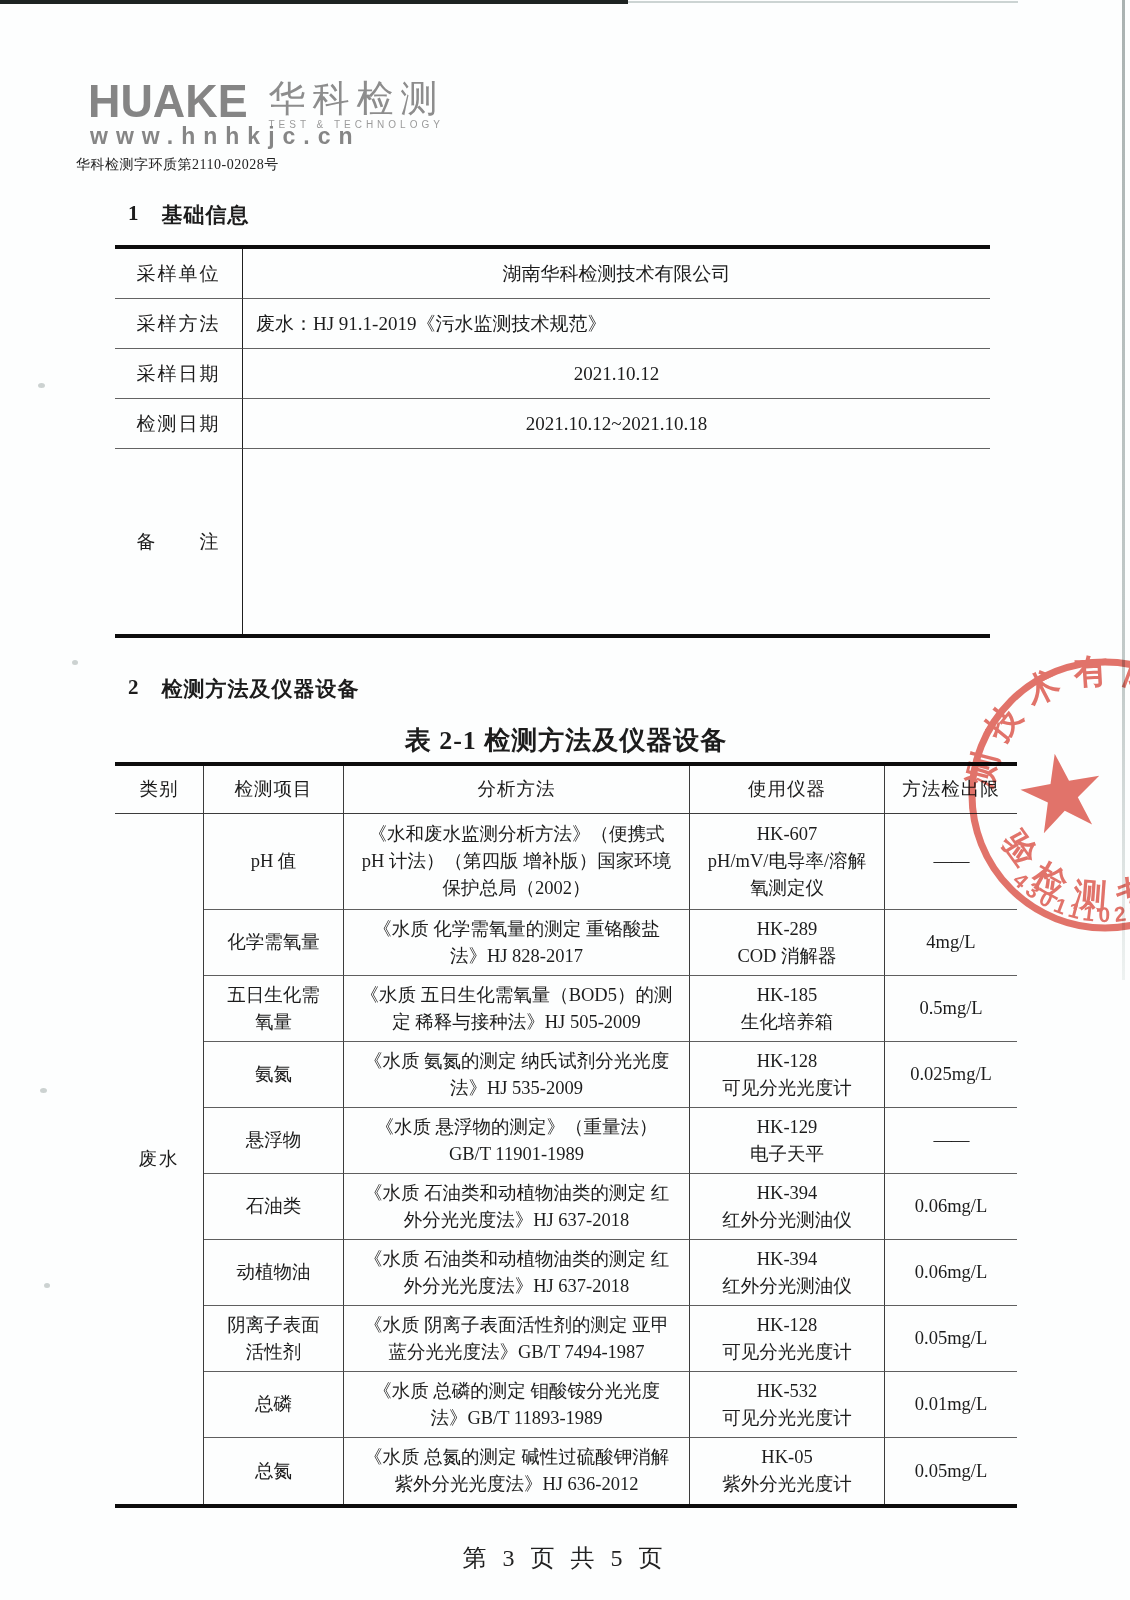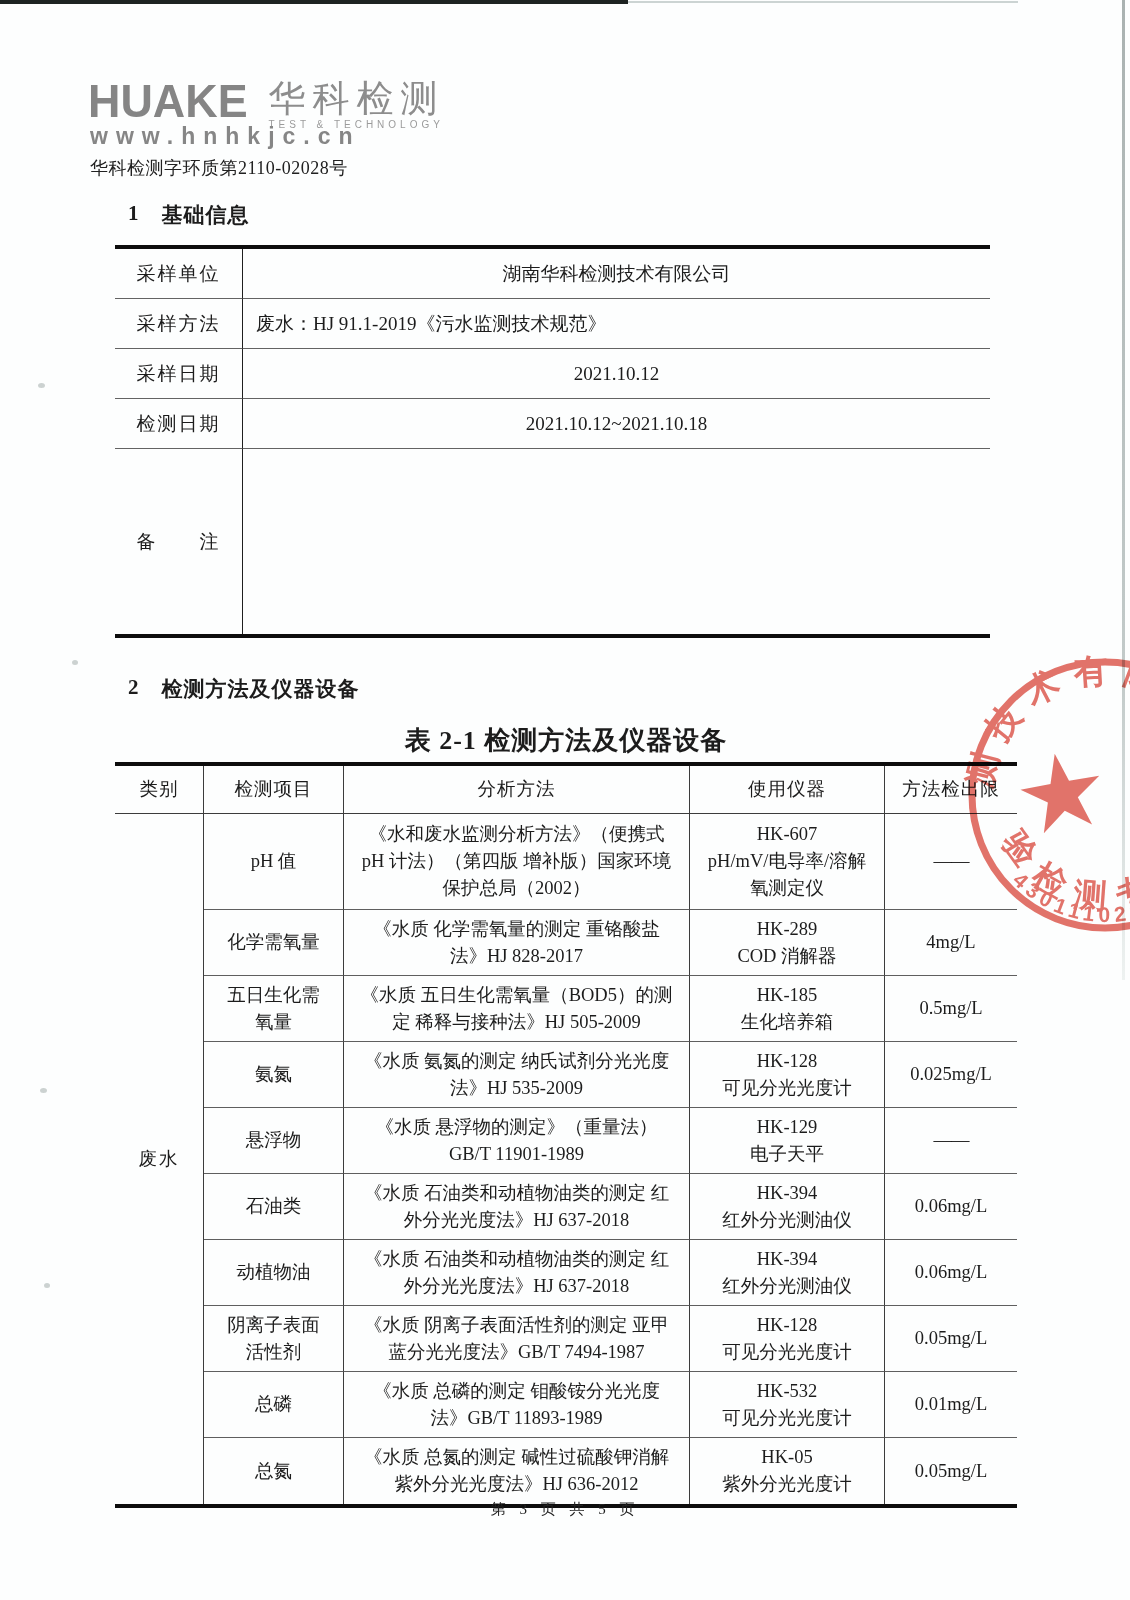--- a/index.html
+++ b/index.html
@@ -23,21 +23,21 @@
     font-weight:900;font-size:44px;line-height:40px;color:#858585;
     letter-spacing:0px;transform:scale(1.02,1.05);transform-origin:left top;
   }
   .brand-cn-block{display:flex;flex-direction:column;}
   .brand-cn{font-size:37px;line-height:38px;color:#8d8d8d;letter-spacing:7px;}
   .brand-sub{font-family:"Liberation Sans","DejaVu Sans",sans-serif;
     font-size:10px;color:#9b9b9b;letter-spacing:4px;margin-top:1px;}
   .site{position:absolute;left:90px;top:123px;
     font-family:"Liberation Sans","DejaVu Sans",sans-serif;
     font-weight:bold;font-size:23px;color:#868686;letter-spacing:8px;}
-  .docno{position:absolute;left:90px;top:156px;font-size:18px;color:#212121;letter-spacing:.5px;}
+  .docno{position:absolute;left:76px;top:156px;font-size:14px;color:#212121;letter-spacing:.5px;}
   
   .h-sec{position:absolute;left:128px;font-size:21px;font-weight:bold;letter-spacing:1px;display:flex;gap:22px;}
   .h1{top:201px;}
   .h2{top:675px;}
   .caption{position:absolute;left:115px;top:723px;width:902px;text-align:center;
     font-size:26px;font-weight:bold;letter-spacing:1px;}
   
   .t1{position:absolute;left:115px;top:245px;width:875px;display:grid;
     grid-template-columns:128px 747px;
     grid-template-rows:50px 50px 50px 50px 185px;
@@ -62,22 +62,22 @@
   .t2 .vr{border-right:1px solid #3c3c3c;}
   .t2 .hr{border-bottom:1px solid #5f5f5f;}
   .t2 .hd{border-bottom:1px solid #3c3c3c;letter-spacing:1px;}
   .t2 .cat{grid-column:1;grid-row:2 / span 10;letter-spacing:2px;}
   .t2 .instr div{width:100%;}
   .dash{letter-spacing:-1px;}
   
   .stamp{position:absolute;left:0;top:0;pointer-events:none;mix-blend-mode:multiply;opacity:.9;}
   .stamp text{font-family:"Liberation Sans","DejaVu Sans",sans-serif;font-weight:bold;}
   
-  .footer{position:absolute;left:0;top:1500px;width:1130px;text-align:center;
-    font-size:15px;letter-spacing:5px;color:#222;}
+  .footer{position:absolute;left:0;top:1542px;width:1130px;text-align:center;
+    font-size:24px;letter-spacing:5px;color:#222;}
 </style>
 </head>
 <body>
 
 <div class="page">
 
   <div class="scan-top"></div>
   <div class="scan-top2"></div>
   <div class="scan-right"></div>
   <div class="speck" style="left:38px;top:383px;width:7px;height:5px;"></div>

